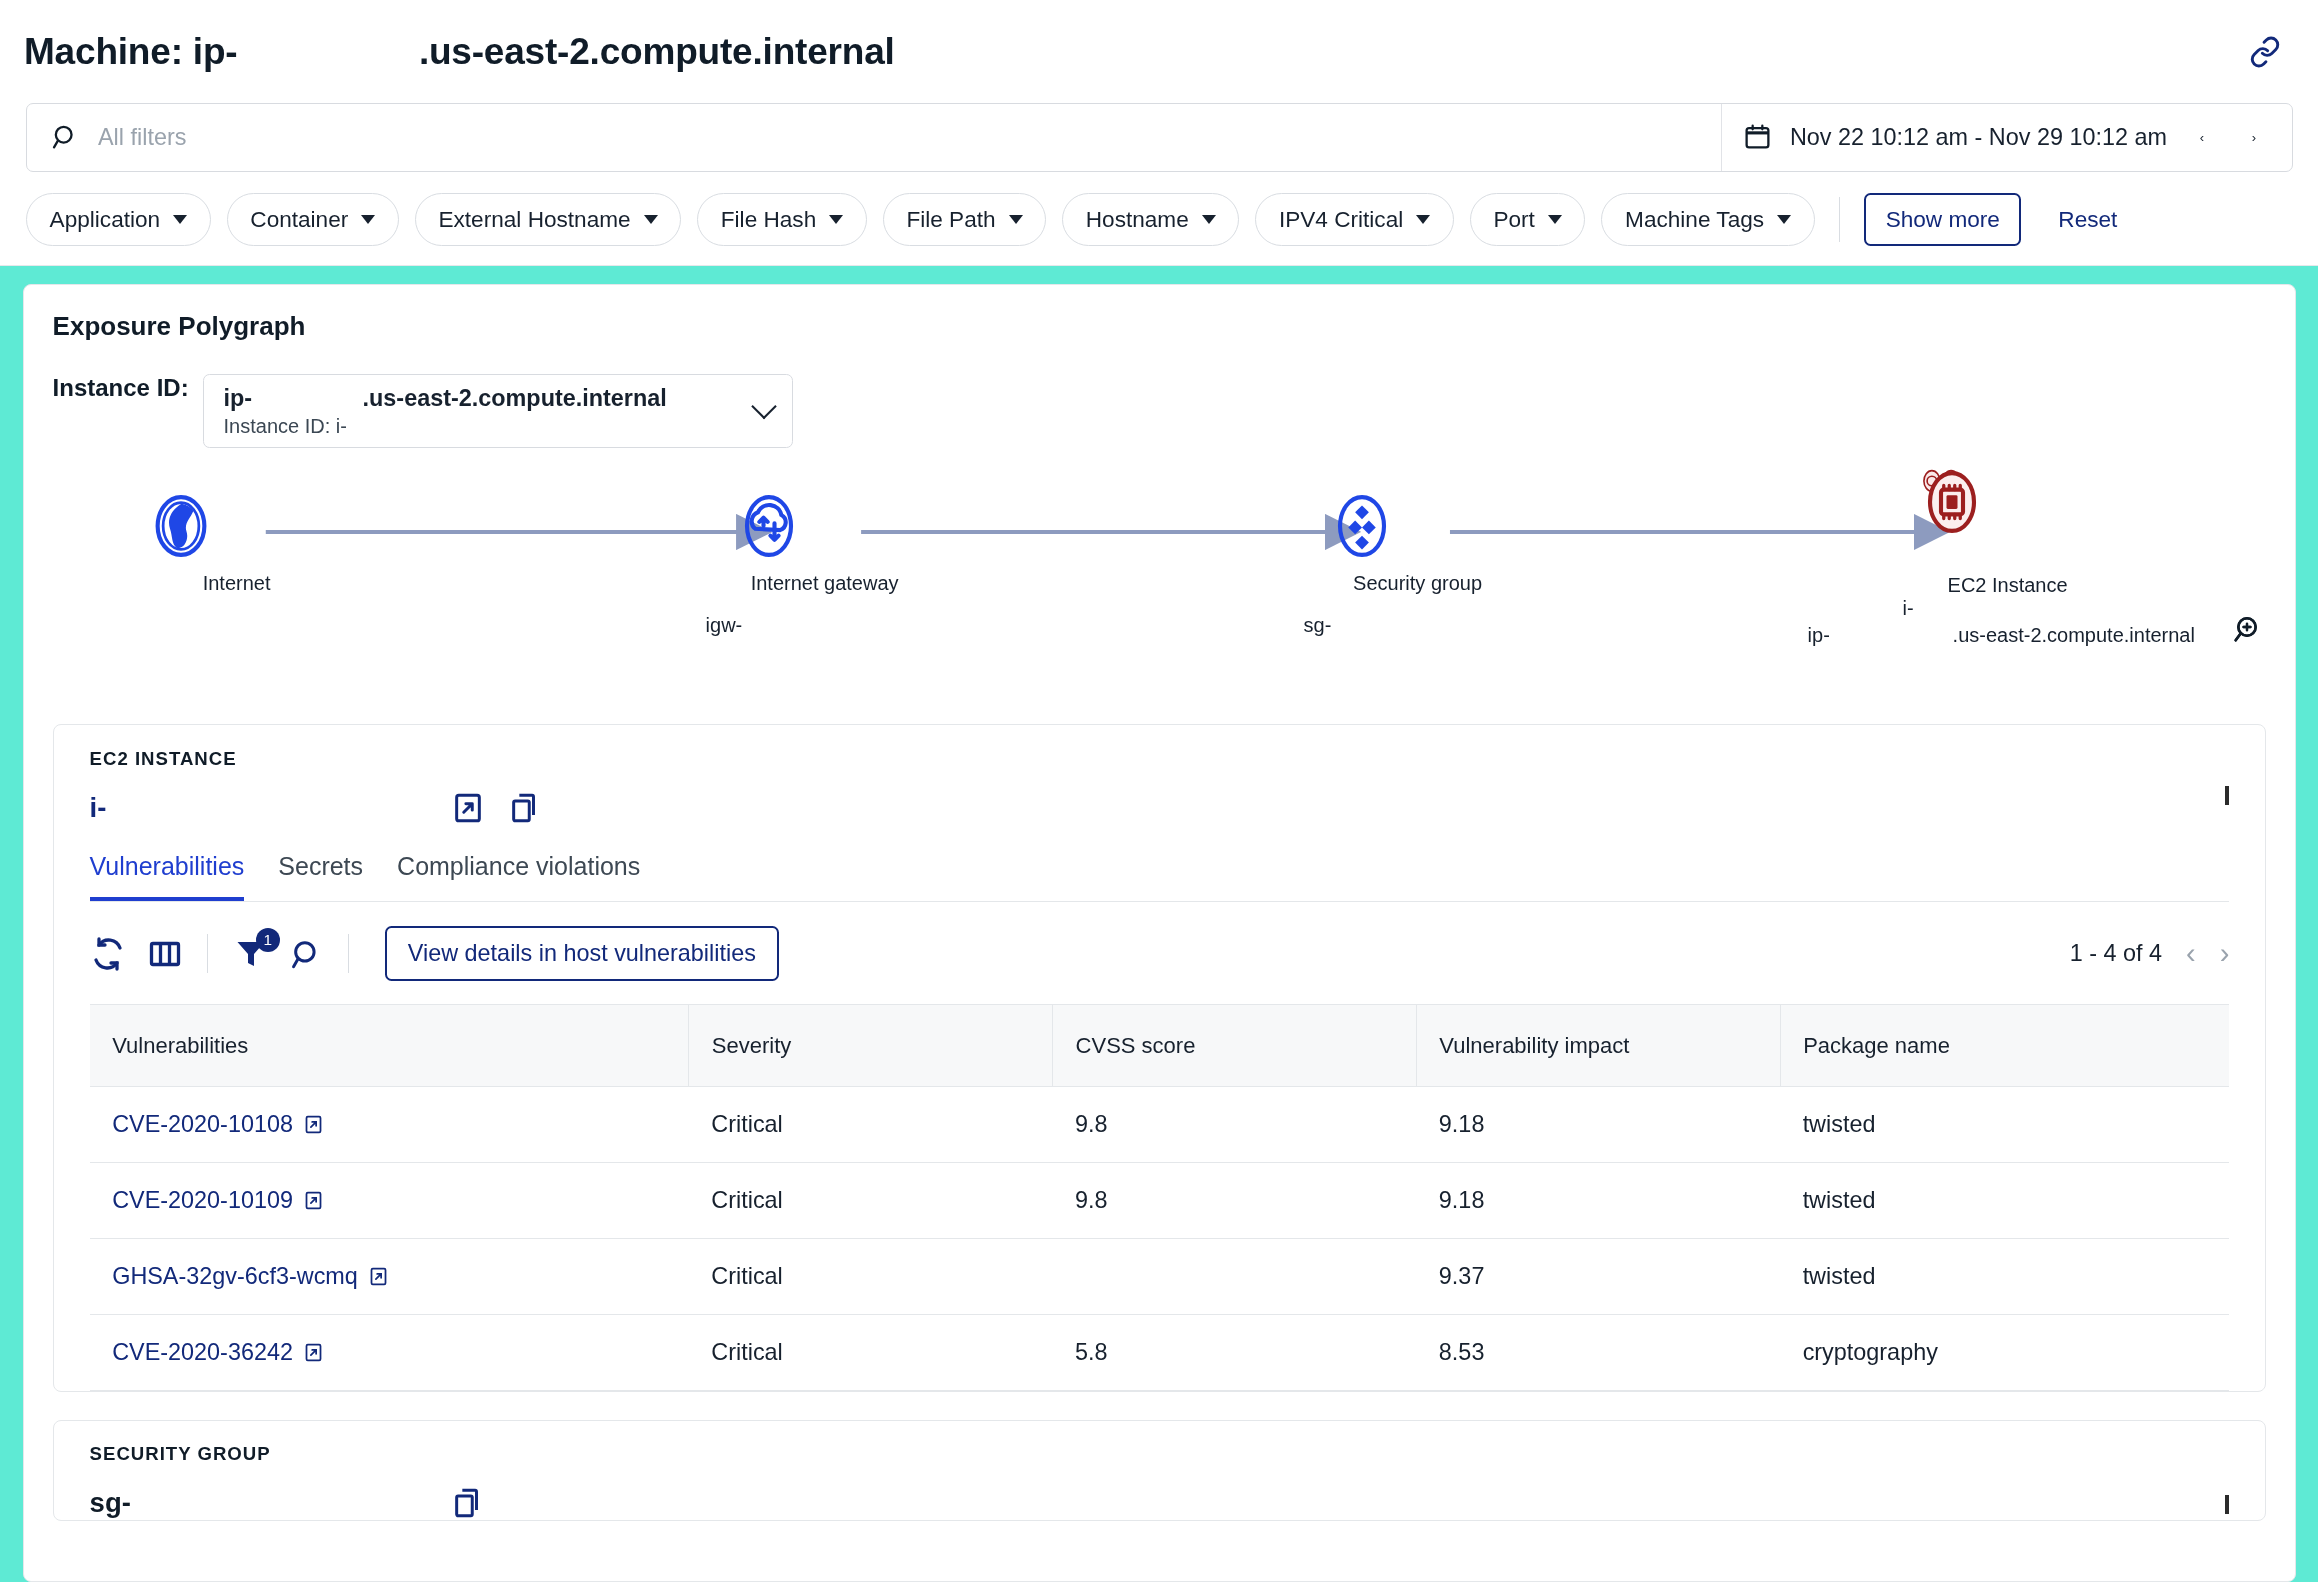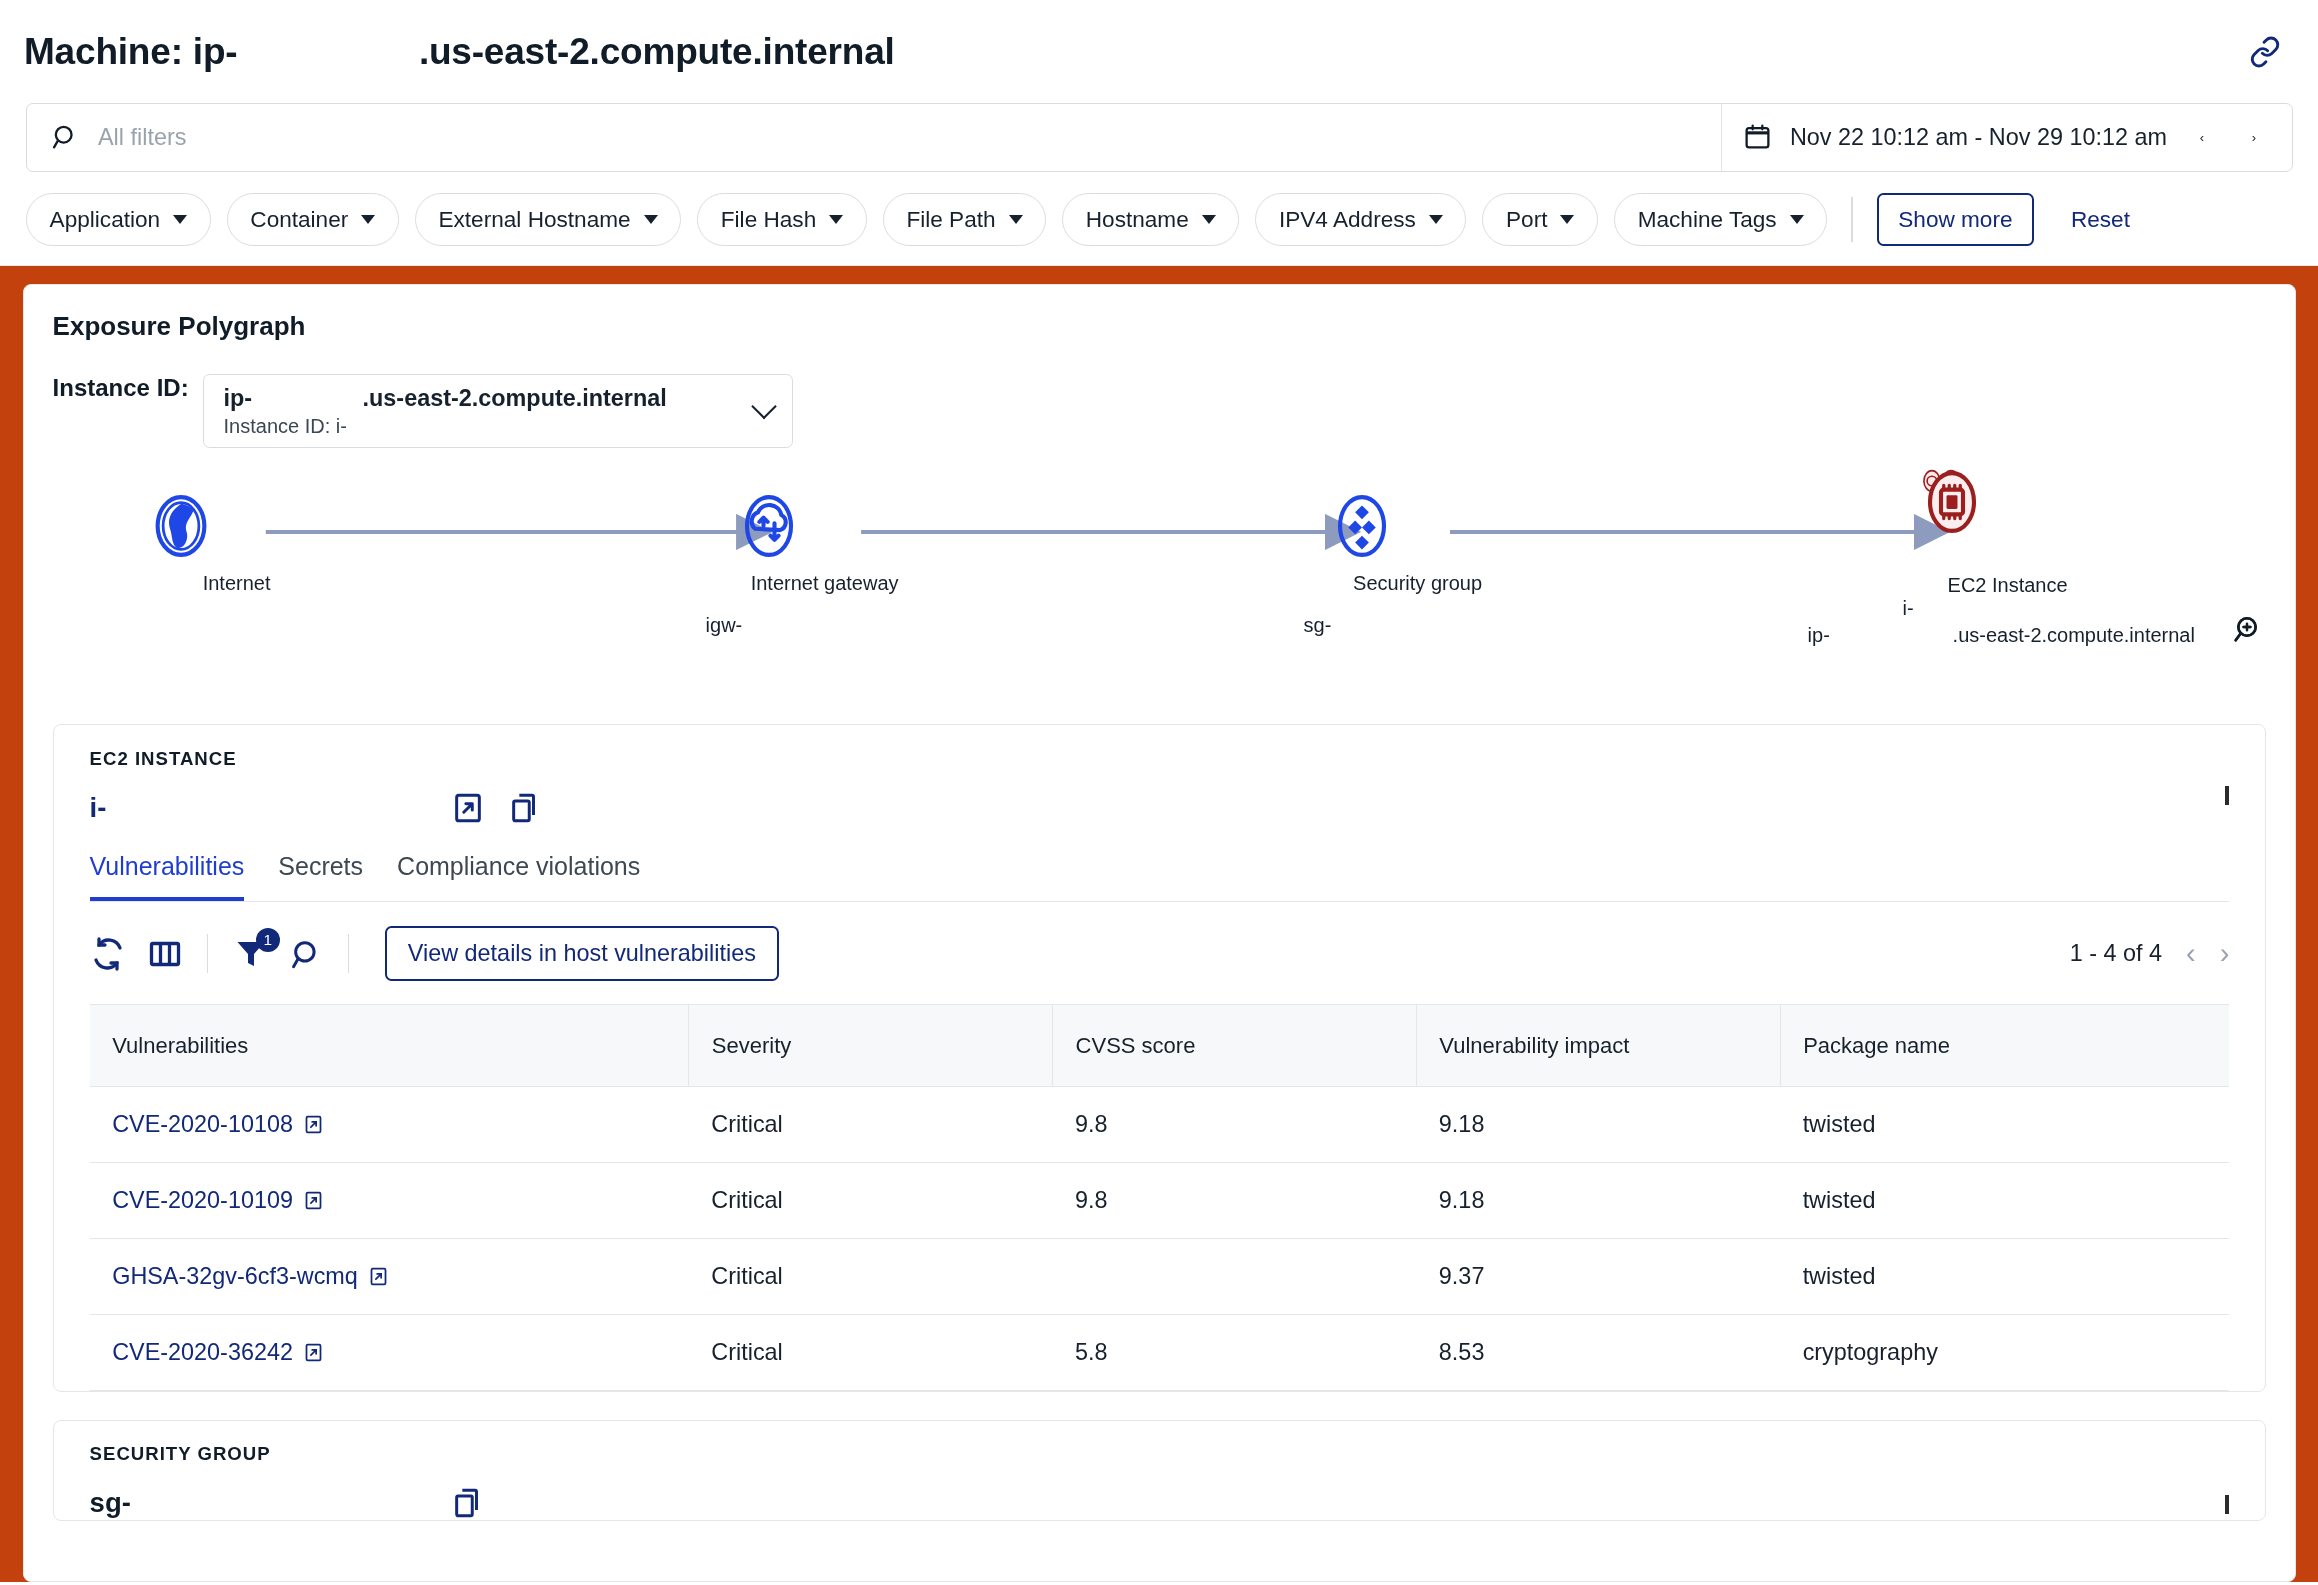--- a/index.html
+++ b/index.html
@@ -129,21 +129,21 @@
     color: #12297a;
     font-size: 22.6px;
     margin-left: 21px;
     cursor: pointer;
     white-space: nowrap;
   }
 
   
   .main-wrap {
     padding: 18px 22.6px 0 22.6px;
-    background: #c2410c;
+    background: #5eead4;
     height: calc(1585px - 103px - 166px);
   }
   .panel {
     background: #fff;
     border: 1.6px solid #e4e7ea;
     border-radius: 8px;
     padding: 26px 29px 0 29px;
     height: 100%;
     overflow: hidden;
     position: relative;
@@ -430,21 +430,21 @@
     </div>
     <div class="chip">
       <span>File Path</span>
       <span class="caret-down"></span>
     </div>
     <div class="chip">
       <span>Hostname</span>
       <span class="caret-down"></span>
     </div>
     <div class="chip">
-      <span>IPV4 Address</span>
+      <span>IPV4 Critical</span>
       <span class="caret-down"></span>
     </div>
     <div class="chip">
       <span>Port</span>
       <span class="caret-down"></span>
     </div>
     <div class="chip">
       <span>Machine Tags</span>
       <span class="caret-down"></span>
     </div>

